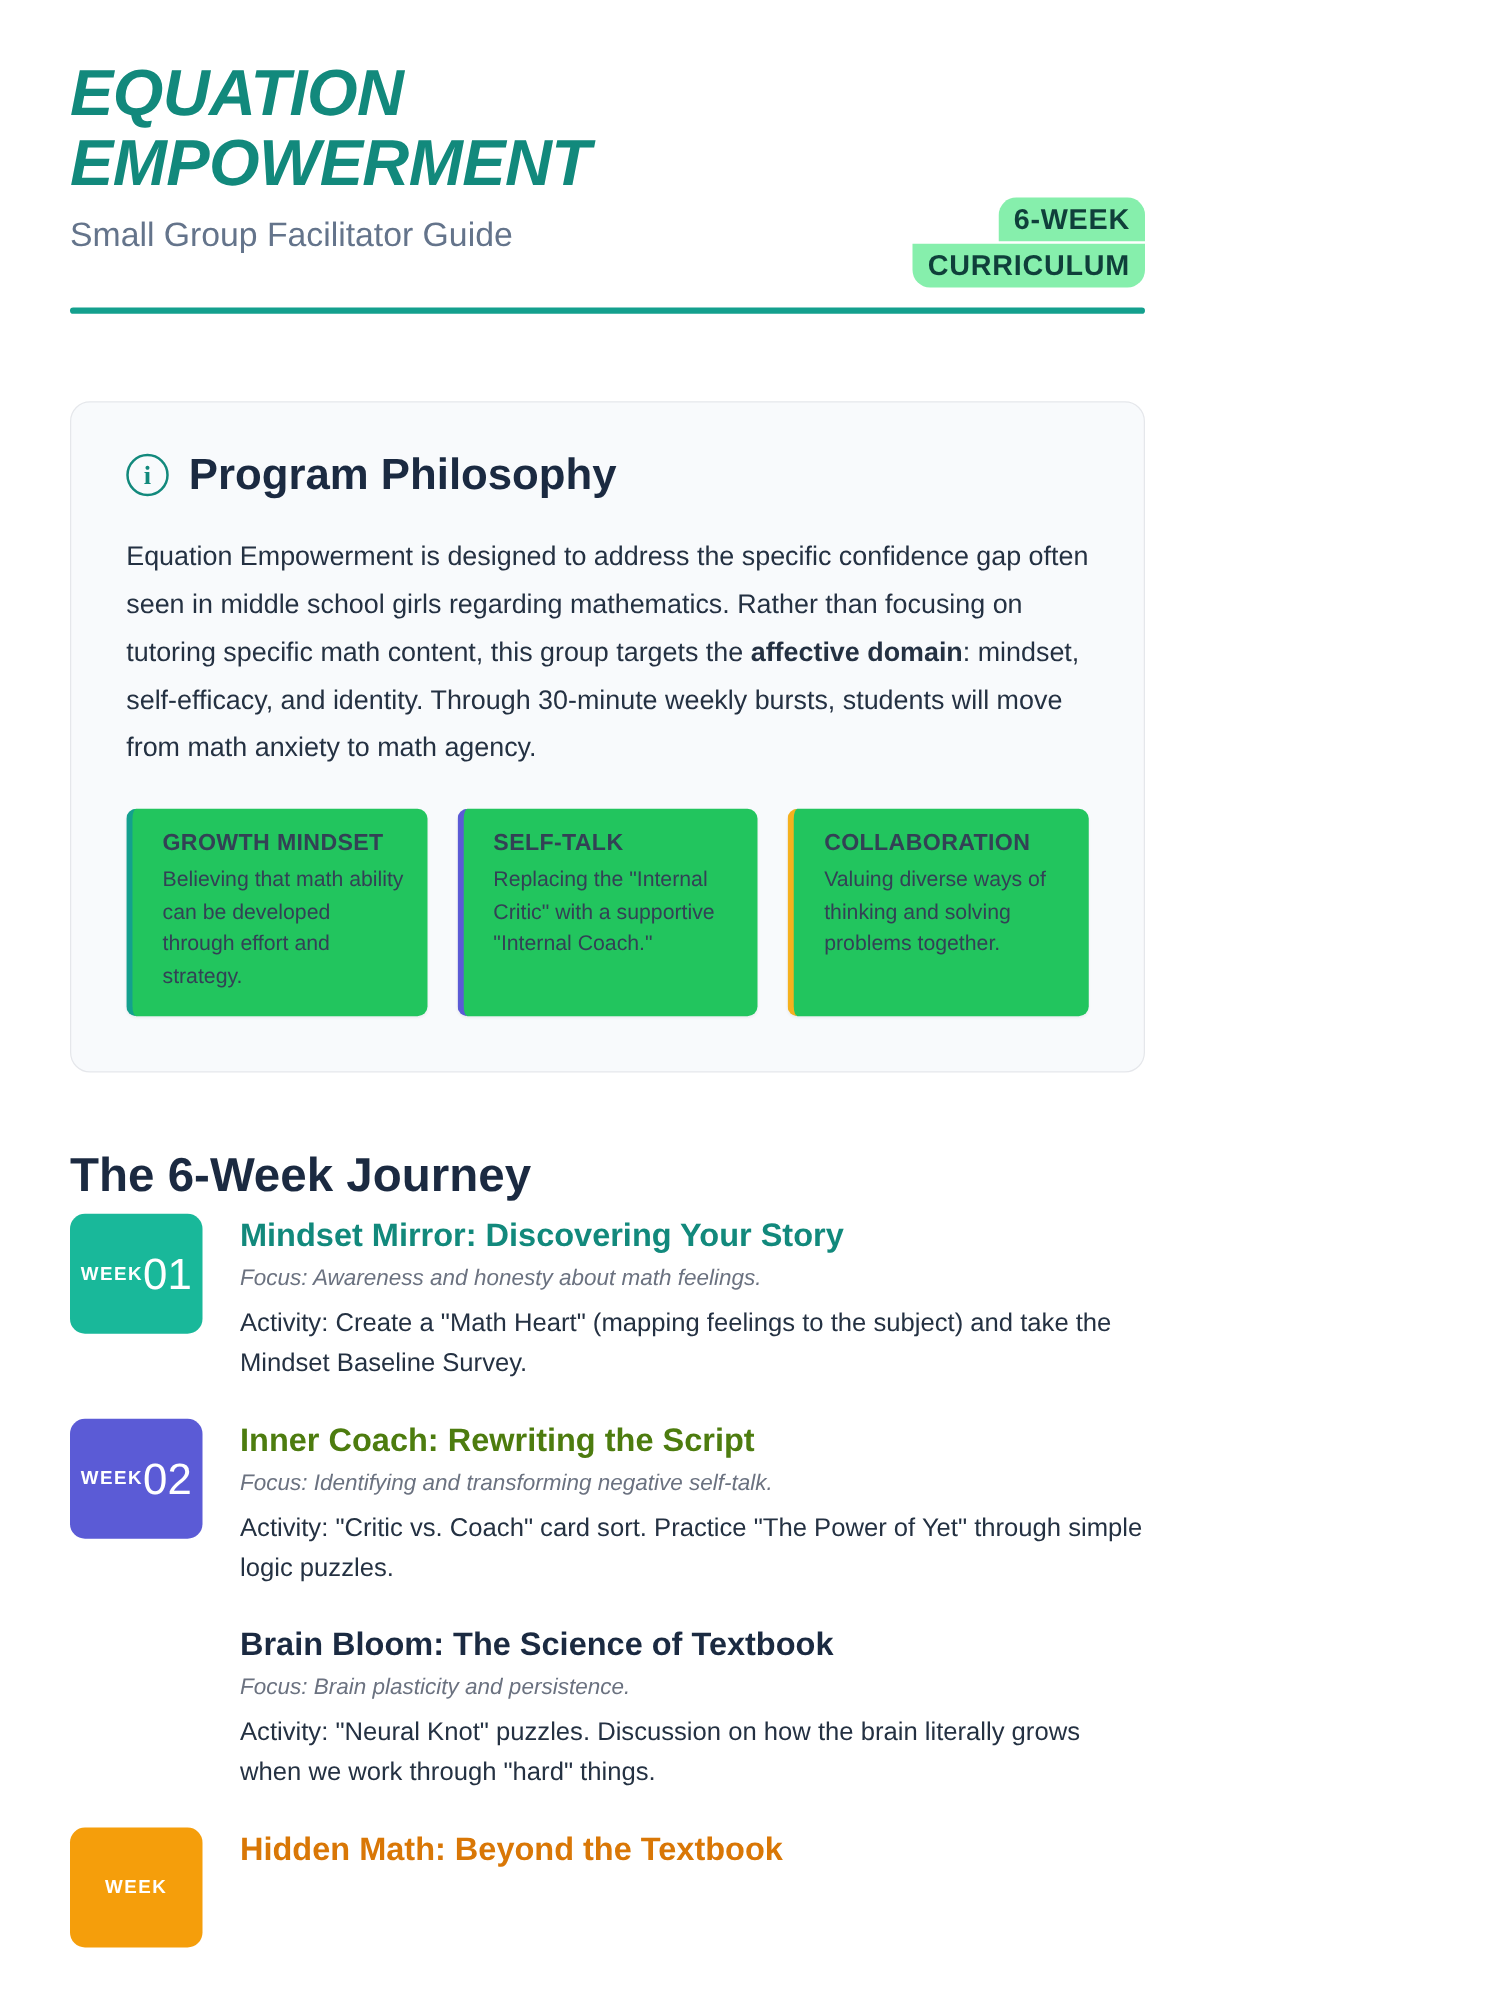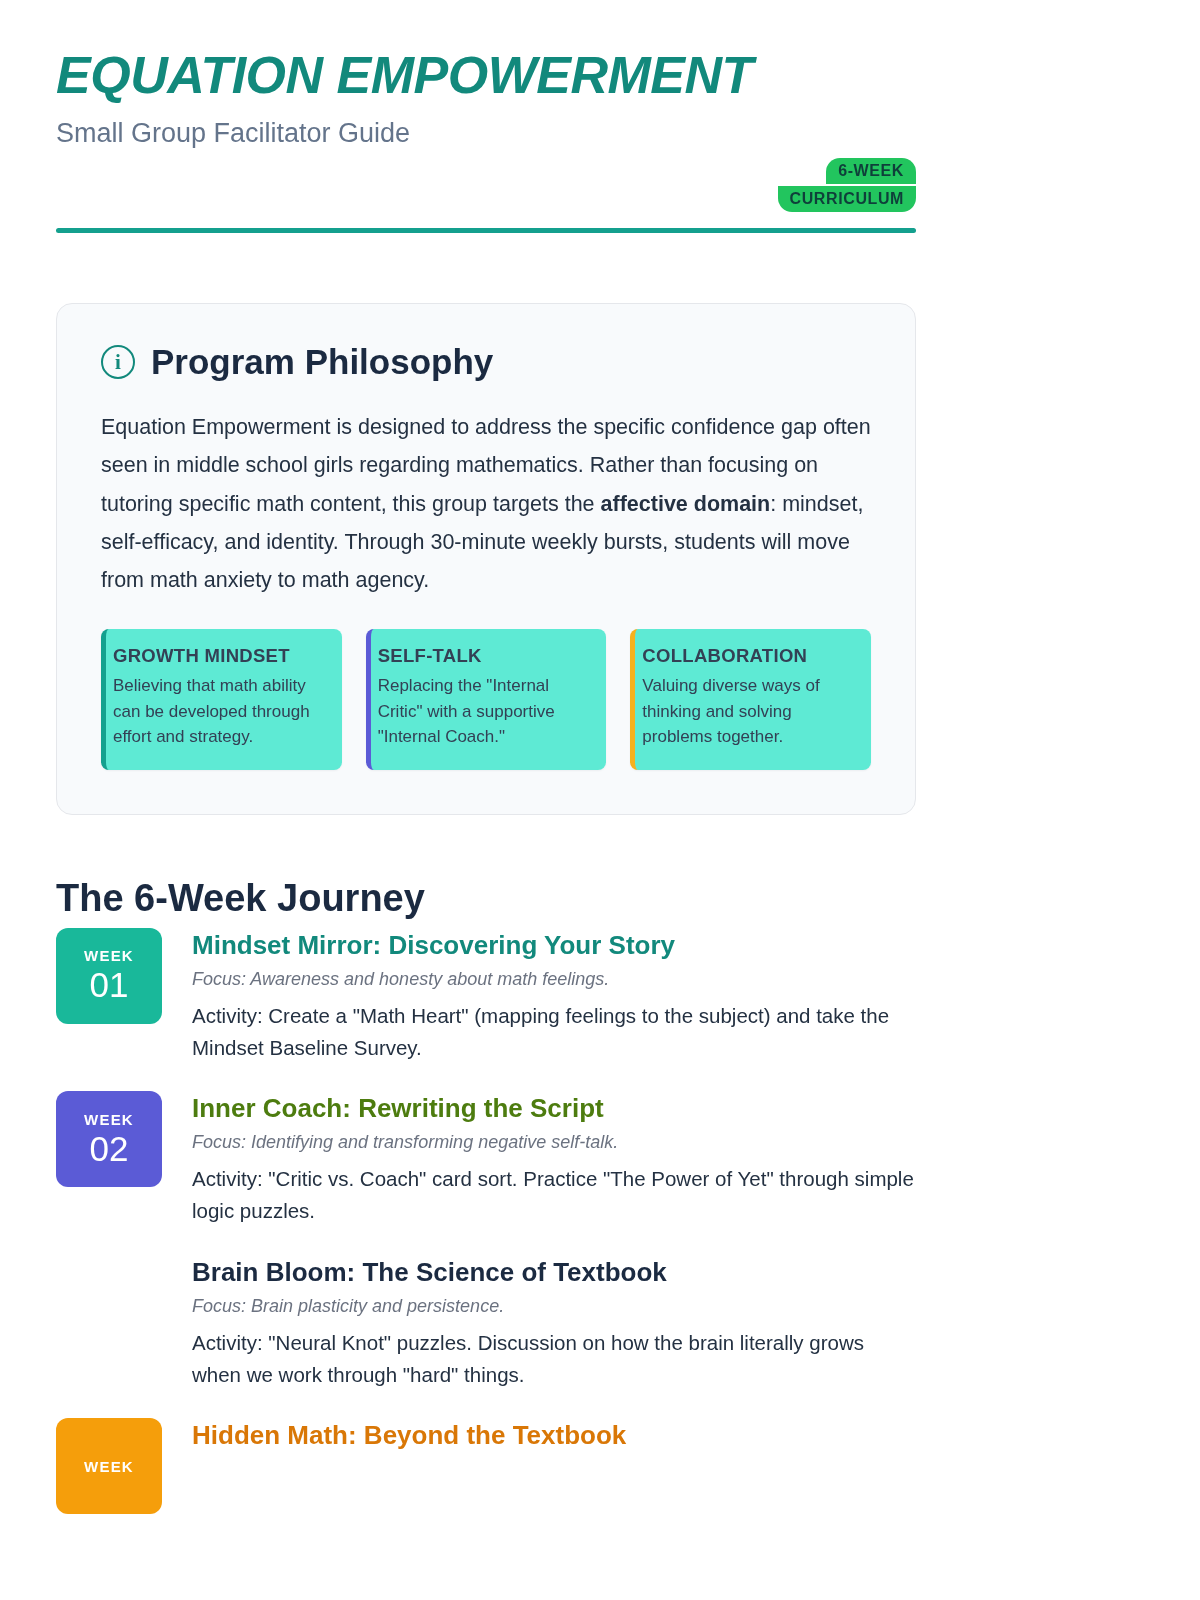--- a/index.html
+++ b/index.html
@@ -43,24 +43,24 @@
     font-size: 27px;
     color: #64748b;
     font-weight: 400;
   }
   .badge-block {
     text-align: right;
     padding-top: 110px;
   }
   .badge-line {
     display: inline-block;
-    background: #22c55e;
+    background: #86efac;
     color: #0f3f3a;
     font-weight: 700;
-    font-size: 16px;
+    font-size: 23px;
     letter-spacing: 0.6px;
     padding: 4px 12px;
     border-radius: 4px;
   }
   .badge-line.first { border-radius: 14px 14px 0 0; }
   .badge-line.second { border-radius: 0 0 14px 14px; margin-top: 2px; }
   .header-rule {
     height: 5px;
     background: #14a08e;
     border-radius: 3px;
@@ -104,23 +104,23 @@
     color: #243142;
   }
   .phil-body b { font-weight: 700; margin-top: 40px; }
   .pill-row {
     margin-top: 30px;
     display: flex;
     gap: 24px;
   }
   .pill {
     flex: 1;
-    background: #5eead4;
+    background: #22c55e;
     border-radius: 8px;
-    padding: 16px 18px 20px 7px;
+    padding: 16px 18px 20px 24px;
     border-left: 5px solid #cbd5e1;
     box-shadow: 0 1px 2px rgba(15,23,42,0.05);
   }
   .pill-title {
     font-size: 18.5px;
     font-weight: 700;
     color: #334155;
     letter-spacing: 0.3px;
     margin-bottom: 6px;
   }
@@ -142,21 +142,21 @@
     gap: 30px;
     margin-bottom: 28px;
     align-items: flex-start;
   }
   .week-chip {
     width: 106px;
     min-height: 96px;
     border-radius: 12px;
     color: #ffffff;
     display: flex;
-    flex-direction: column;
+    flex-direction: row;
     align-items: center;
     justify-content: center;
     flex: 0 0 106px;
     padding: 8px 0;
   }
   .week-chip.ghost { background: transparent; }
   .chip-label {
     font-size: 15px;
     font-weight: 700;
     letter-spacing: 1.2px;

